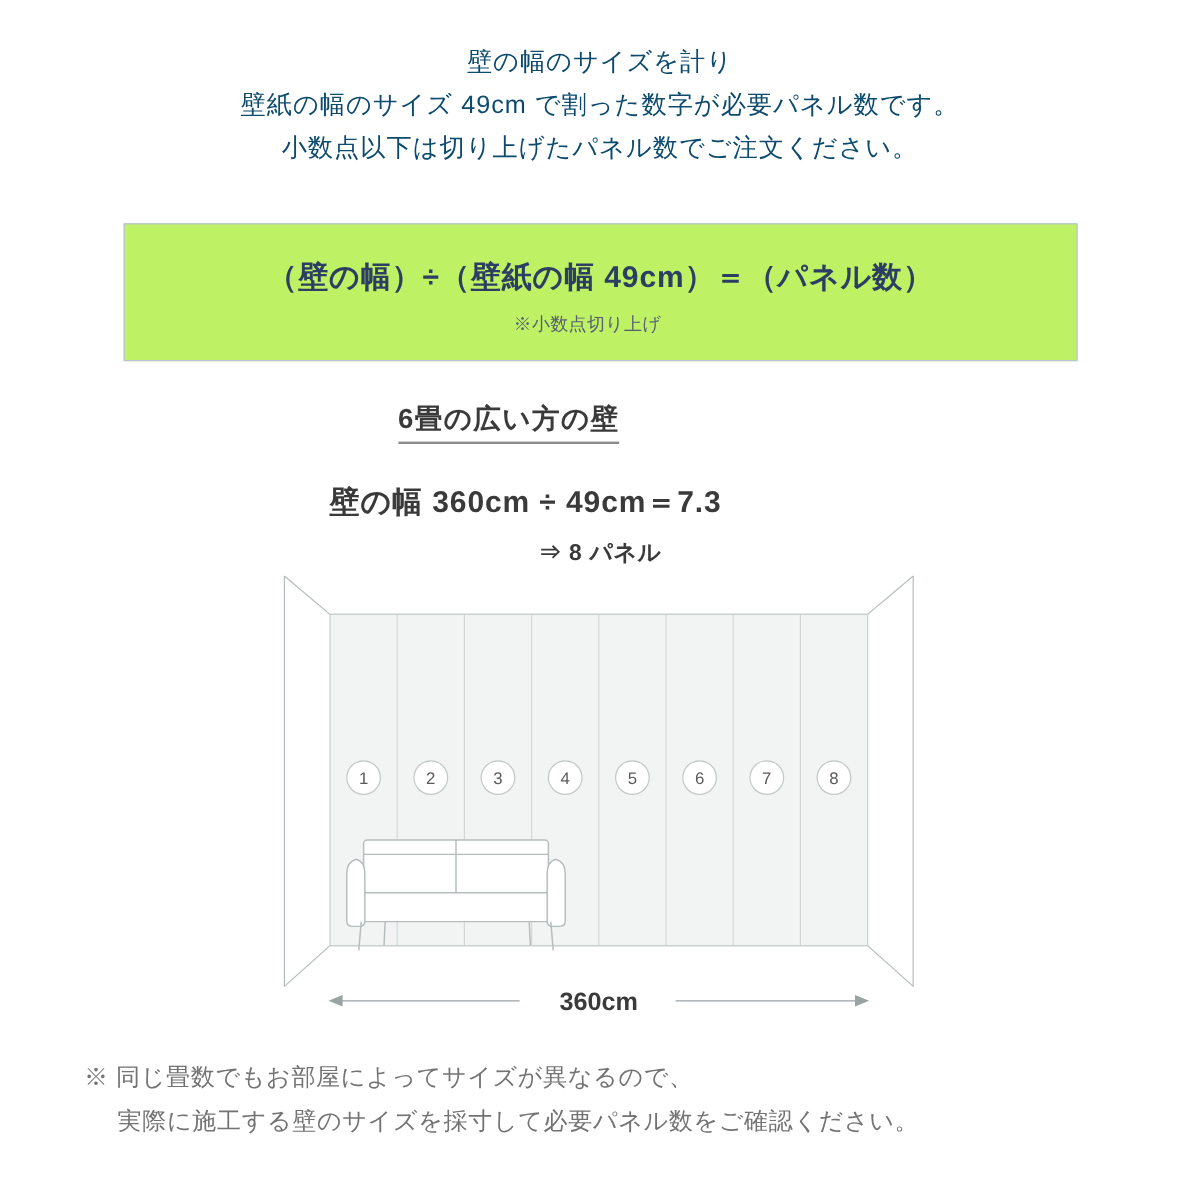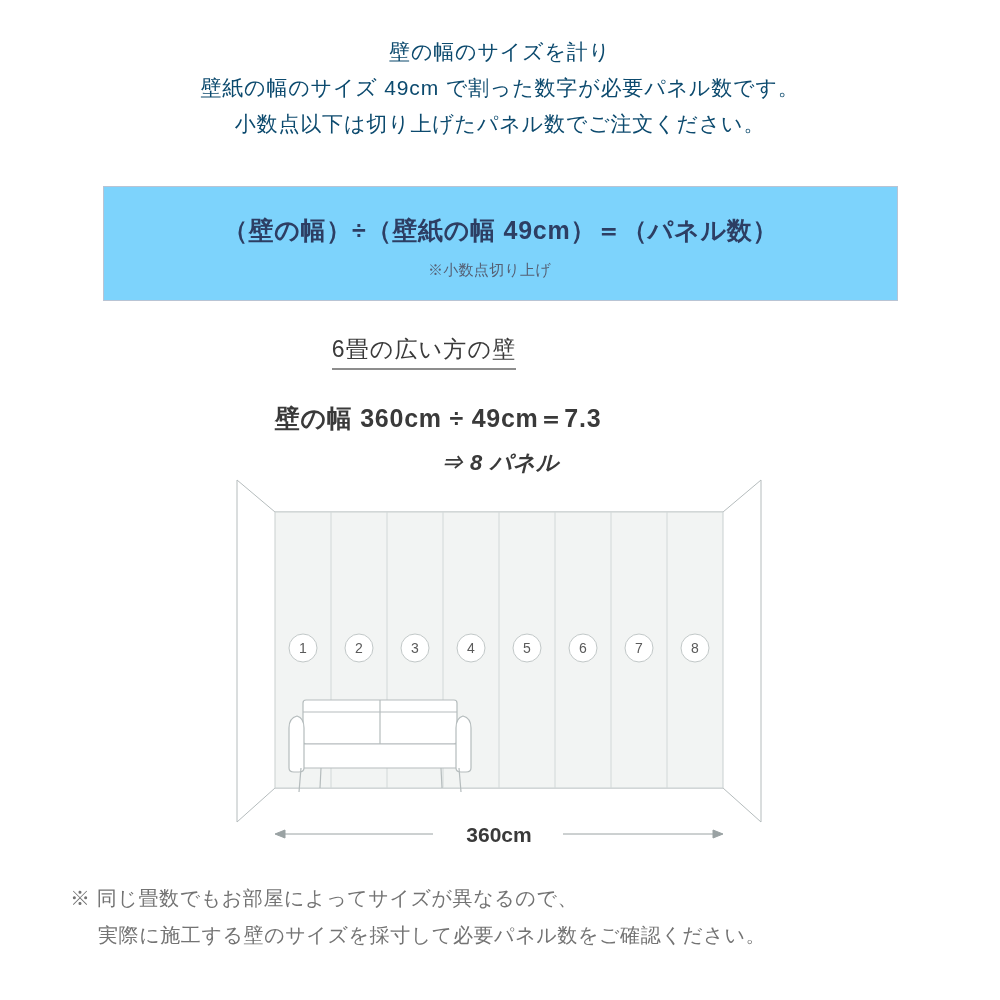--- a/index.html
+++ b/index.html
@@ -36,21 +36,21 @@
 
   
   .formula-box {
     position: absolute;
     left: 103px;
     top: 186px;
     width: 795px;
     height: 115px;
     border: 1px solid #b9c4d4;
     box-sizing: border-box;
-    background: #7dd3fc;
+    background: #bef264;
   }
   .formula-main {
     text-align: center;
     color: #2d3e63;
     font-size: 25px;
     font-weight: bold;
     letter-spacing: 0.03em;
     margin-top: 27px;
   }
   .formula-note {
@@ -63,21 +63,21 @@
   }
 
   
   .section-title {
     position: absolute;
     top: 334px;
     left: 0;
     width: 848px;
     text-align: center;
     font-size: 23px;
-    font-weight: normal;
+    font-weight: bold;
     color: #3a3a3a;
     letter-spacing: 0.05em;
   }
   .section-title span {
     border-bottom: 2px solid #8d8d8d;
     padding-bottom: 6px;
   }
 
   .calc-line {
     position: absolute;
@@ -89,25 +89,24 @@
     font-weight: bold;
     color: #3a3a3a;
     letter-spacing: 0.03em;
   }
   .result-line {
     position: absolute;
     top: 448px;
     left: 0;
     width: 1000px;
     text-align: center;
-    font-size: 22px;
+    font-size: 19px;
     font-weight: bold;
     color: #3a3a3a;
     letter-spacing: 0.03em;
-    font-style: italic;
   }
 
   
   .illustration {
     position: absolute;
     left: 215px;
     top: 470px;
     width: 570px;
     height: 400px;
   }

